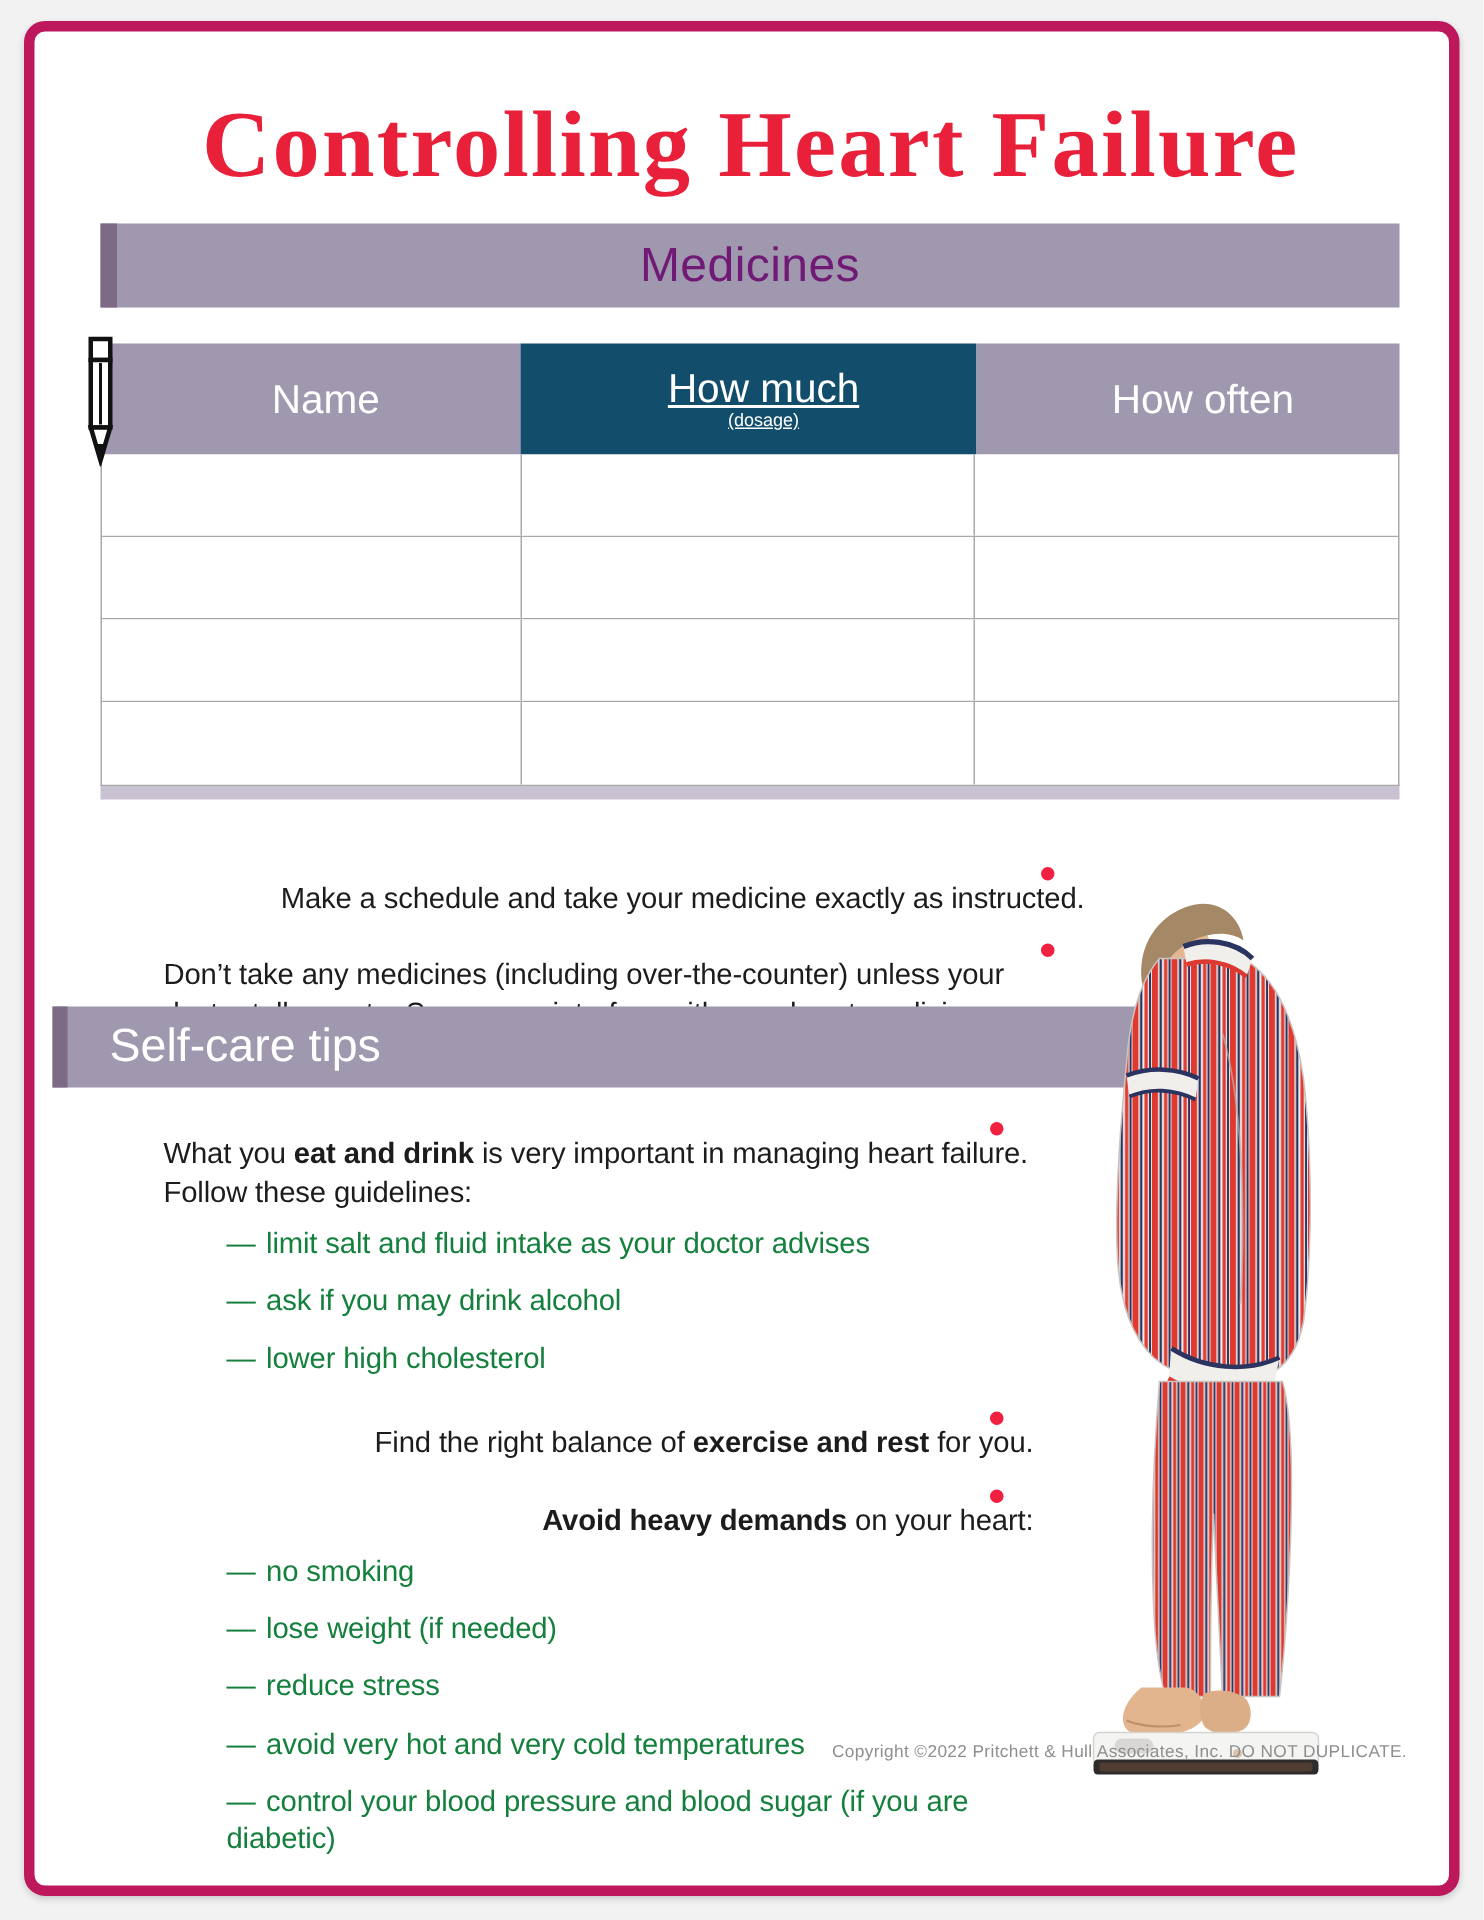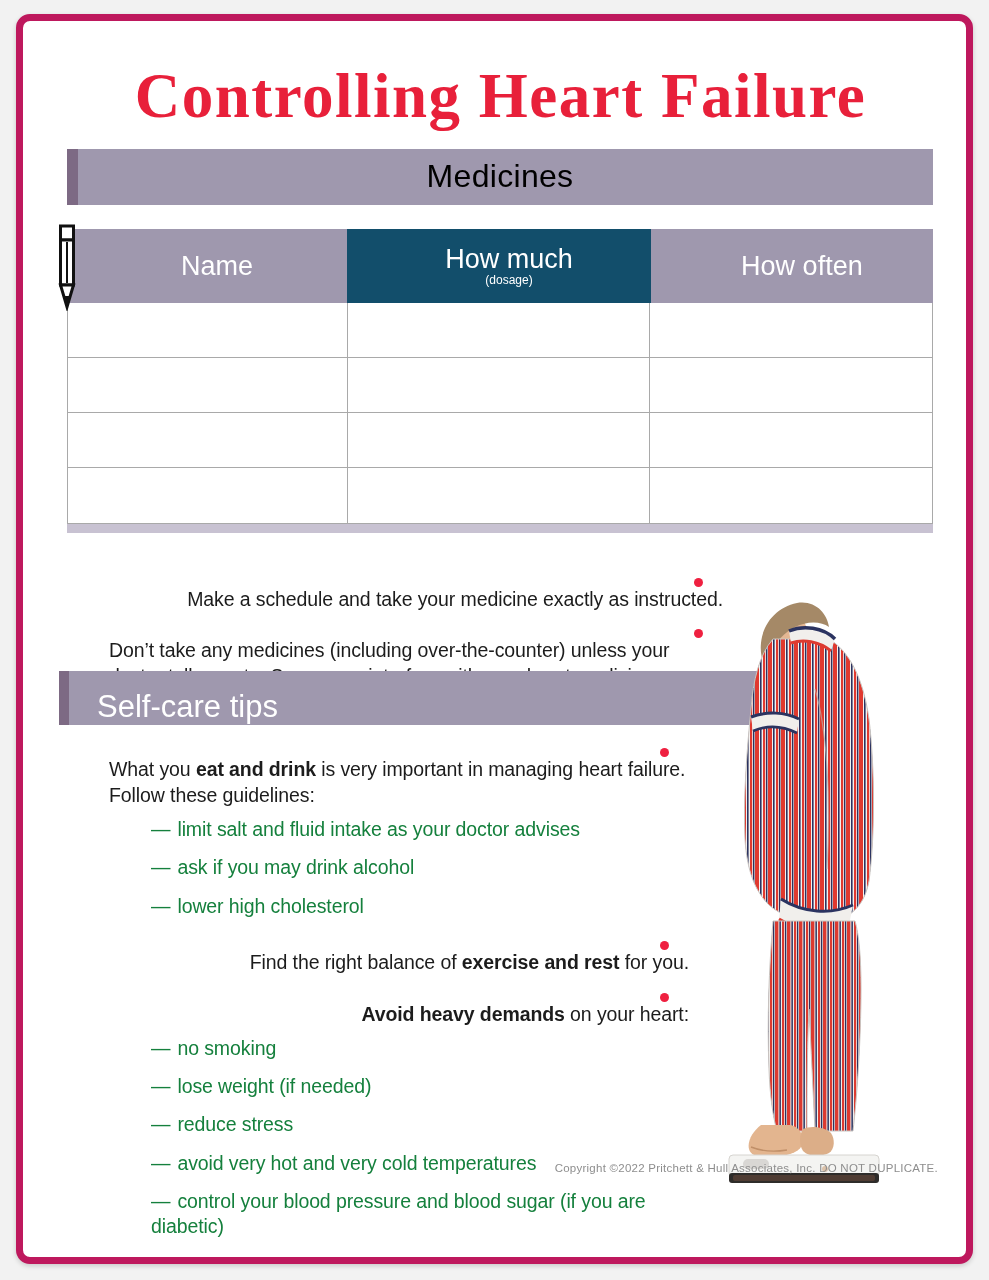--- a/index.html
+++ b/index.html
@@ -70,21 +70,21 @@
     justify-content: center;
   }
   .medicines-bar .accent {
     position: absolute;
     left: 0; top: 0;
     width: 11px;
     height: 56px;
     background: #7d6a84;
   }
   .medicines-bar .bar-label {
-    color: #000000;
+    color: #701a75;
     font-size: 32px;
     font-weight: 400;
     letter-spacing: 0.3px;
     line-height: 1;
     padding-bottom: 2px;
   }
 
   
   .med-table {
     position: absolute;
@@ -101,21 +101,21 @@
     flex-direction: column;
     align-items: center;
     justify-content: center;
     color: #ffffff;
     background: #9f98ae;
     box-sizing: border-box;
     padding-left: 20px;
   }
   .med-head .hcell.teal { background: #124e6b; }
   .col-name   { width: 288px; }
-  .col-much   { width: 312px; }
+  .col-much   { width: 312px; text-decoration: underline; }
   .col-often  { width: 290px; }
   .hcell .h-main {
     font-size: 27px;
     line-height: 1.05;
     font-weight: 400;
   }
   .hcell .h-sub {
     font-size: 12px;
     line-height: 1.1;
     margin-top: 1px;
@@ -182,27 +182,27 @@
     font-size: 19.5px;
     line-height: 1.33;
     color: #1c1c1c;
     letter-spacing: -0.1px;
   }
   .bullet-text b { font-weight: bold; }
 
   
   .selfcare-bar {
     position: absolute;
-    left: 36px;
+    left: 12px;
     top: 650px;
     width: 730px;
     height: 54px;
     background: #9f98ae;
     display: flex;
-    align-items: flex-end;
+    align-items: center;
   }
   .selfcare-bar .accent {
     position: absolute;
     left: 0; top: 0;
     width: 10px;
     height: 54px;
     background: #7d6a84;
   }
   .selfcare-bar .bar-label {
     color: #ffffff;

